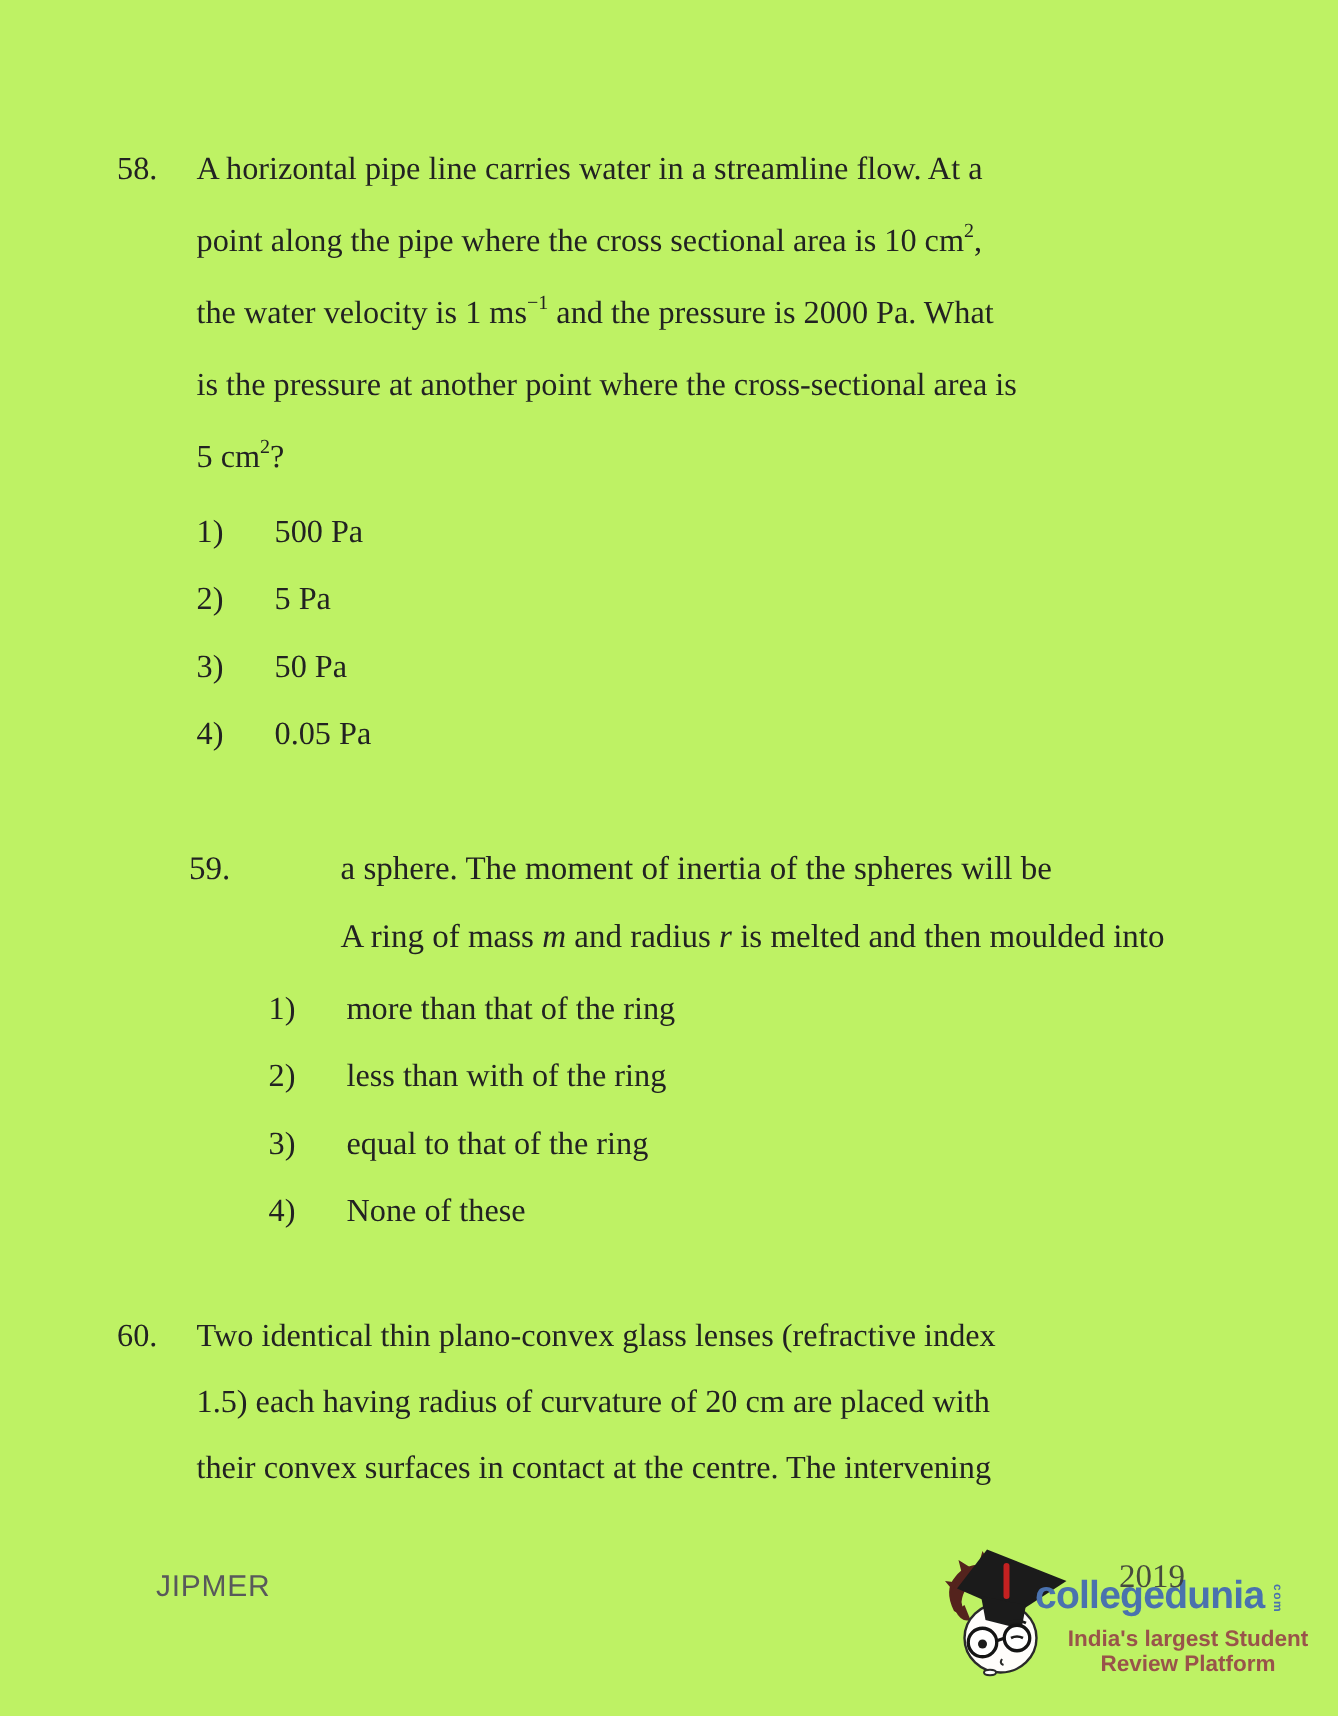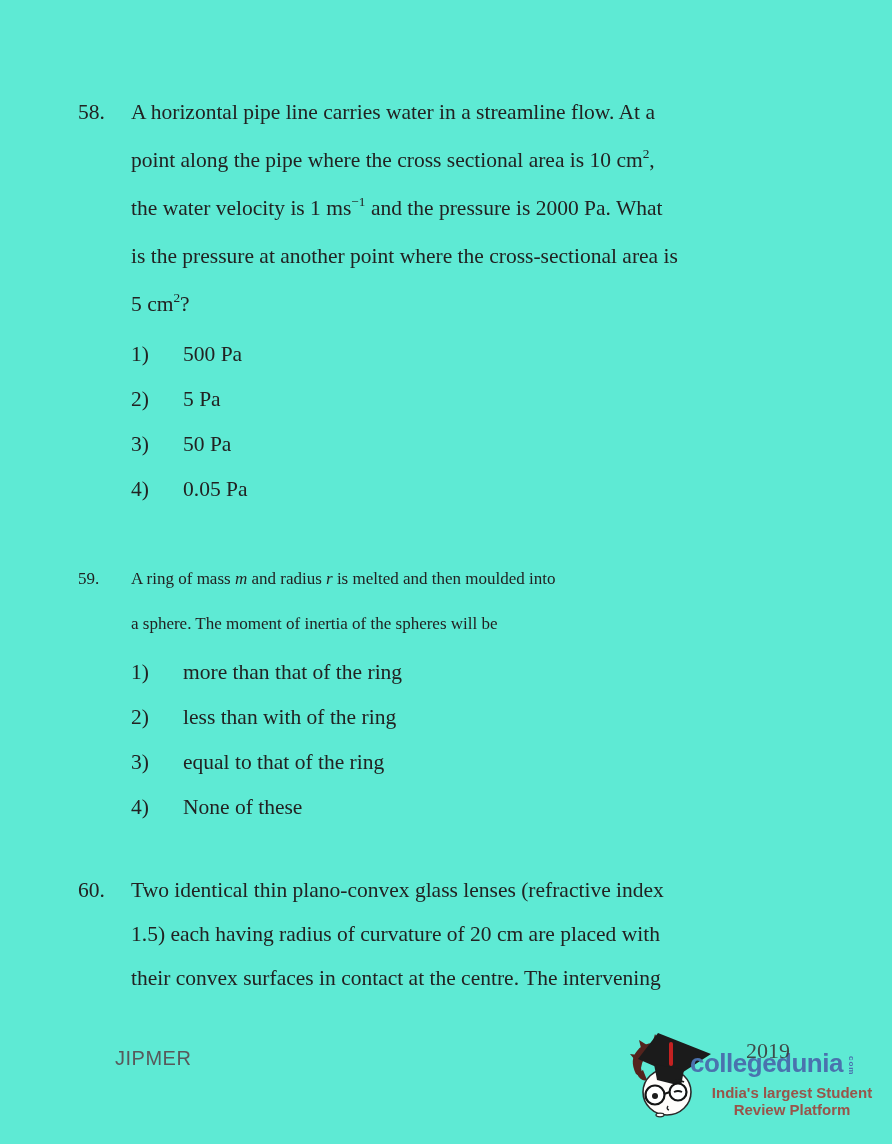--- a/index.html
+++ b/index.html
@@ -1,59 +1,59 @@
 <!DOCTYPE html>
 <html><head>
 <meta charset="utf-8">
 <style>
   * { margin: 0; padding: 0; box-sizing: border-box; }
   html, body { background: #ffffff; }
   .page {
     position: relative;
     width: 892px;
     height: 1144px;
-    background: #5eead4;
+    background: #bef264;
     font-family: "Liberation Serif", "DejaVu Serif", serif;
     color: #222222;
     overflow: hidden;
   }
   .question {
     position: absolute;
     left: 78px;
     display: flex;
     align-items: flex-start;
   }
   .qnum {
     width: 53px;
     flex: 0 0 53px;
     font-size: 21.5px;
   }
   .qbody { white-space: nowrap; }
   .qline { white-space: nowrap; }
   #q58 .qnum, #q58 .qline { line-height: 48px; font-size: 21.5px; }
-  #q59 .qnum, #q59 .qline { line-height: 45px; font-size: 17px; }
+  #q59 .qnum, #q59 .qline { line-height: 45px; font-size: 22px; margin-left: 48px; }
   #q60 .qnum, #q60 .qline { line-height: 44px; font-size: 21.5px; }
   .sup {
     font-size: 0.62em;
     vertical-align: super;
     position: relative;
     top: -1px;
     line-height: 0;
   }
   .it { font-style: italic; }
   .options { margin-top: 4px; }
   #q58 .option { line-height: 45px; font-size: 21.5px; display: flex; }
   #q59 .option { line-height: 45px; font-size: 21.5px; display: flex; }
   .olabel { width: 52px; flex: 0 0 52px; }
   .otext { white-space: nowrap; font-family: Liberation Serif, serif; }
 
   
   .footer-left {
     position: absolute;
-    left: 115px;
+    left: 104px;
     top: 1047px;
     font-family: "Liberation Sans", sans-serif;
     font-size: 20px;
     letter-spacing: 0.5px;
     color: #58595b;
   }
   .year {
     position: absolute;
     left: 746px;
     top: 1038px;
@@ -136,22 +136,22 @@
             <span class="olabel">4)</span>
             <span class="otext">0.05 Pa</span>
           </div>
       </div>
     </div>
   </section>
 
   <section class="question" id="q59" style="top:556px">
     <div class="qnum">59.</div>
     <div class="qbody">
+      <div class="qline"><span>a sphere. The moment of inertia of the spheres will be</span></div>
       <div class="qline"><span>A ring of mass </span><span class="it">m</span><span> and radius </span><span class="it">r</span><span> is melted and then moulded into</span></div>
-      <div class="qline"><span>a sphere. The moment of inertia of the spheres will be</span></div>
       <div class="options">
         <div class="option">
             <span class="olabel">1)</span>
             <span class="otext">more than that of the ring</span>
           </div>
         <div class="option">
             <span class="olabel">2)</span>
             <span class="otext">less than with of the ring</span>
           </div>
         <div class="option">

